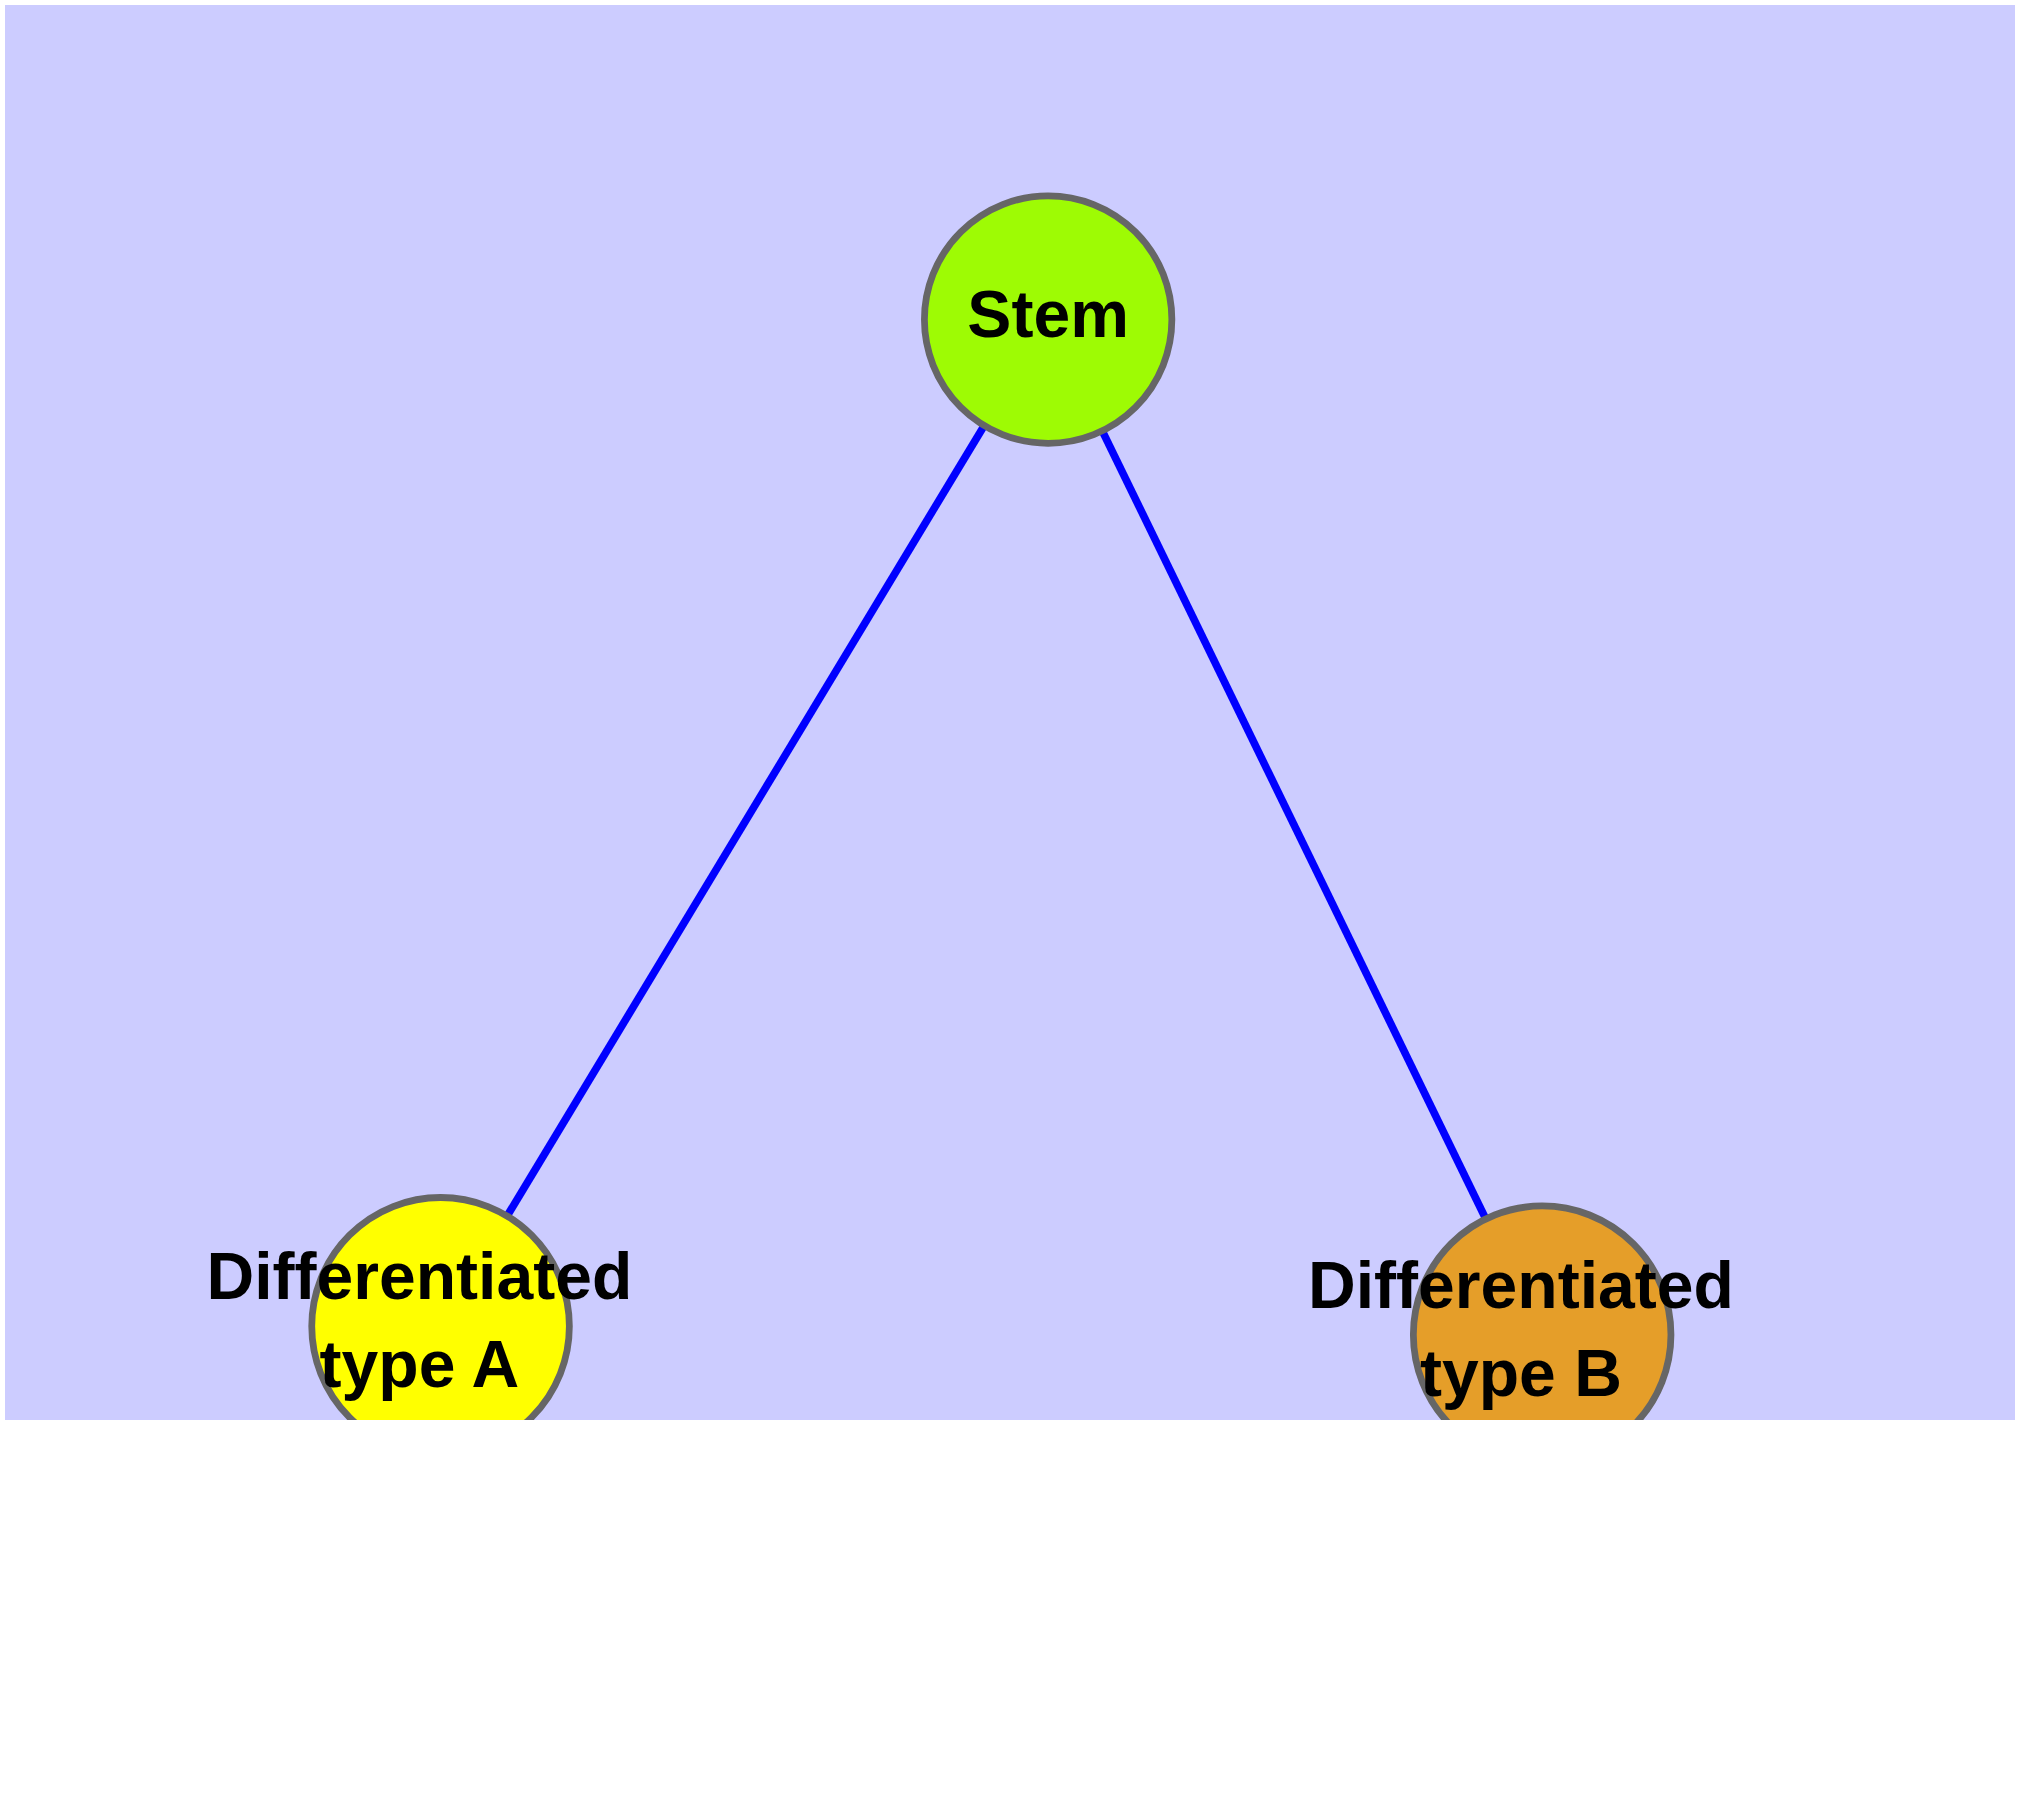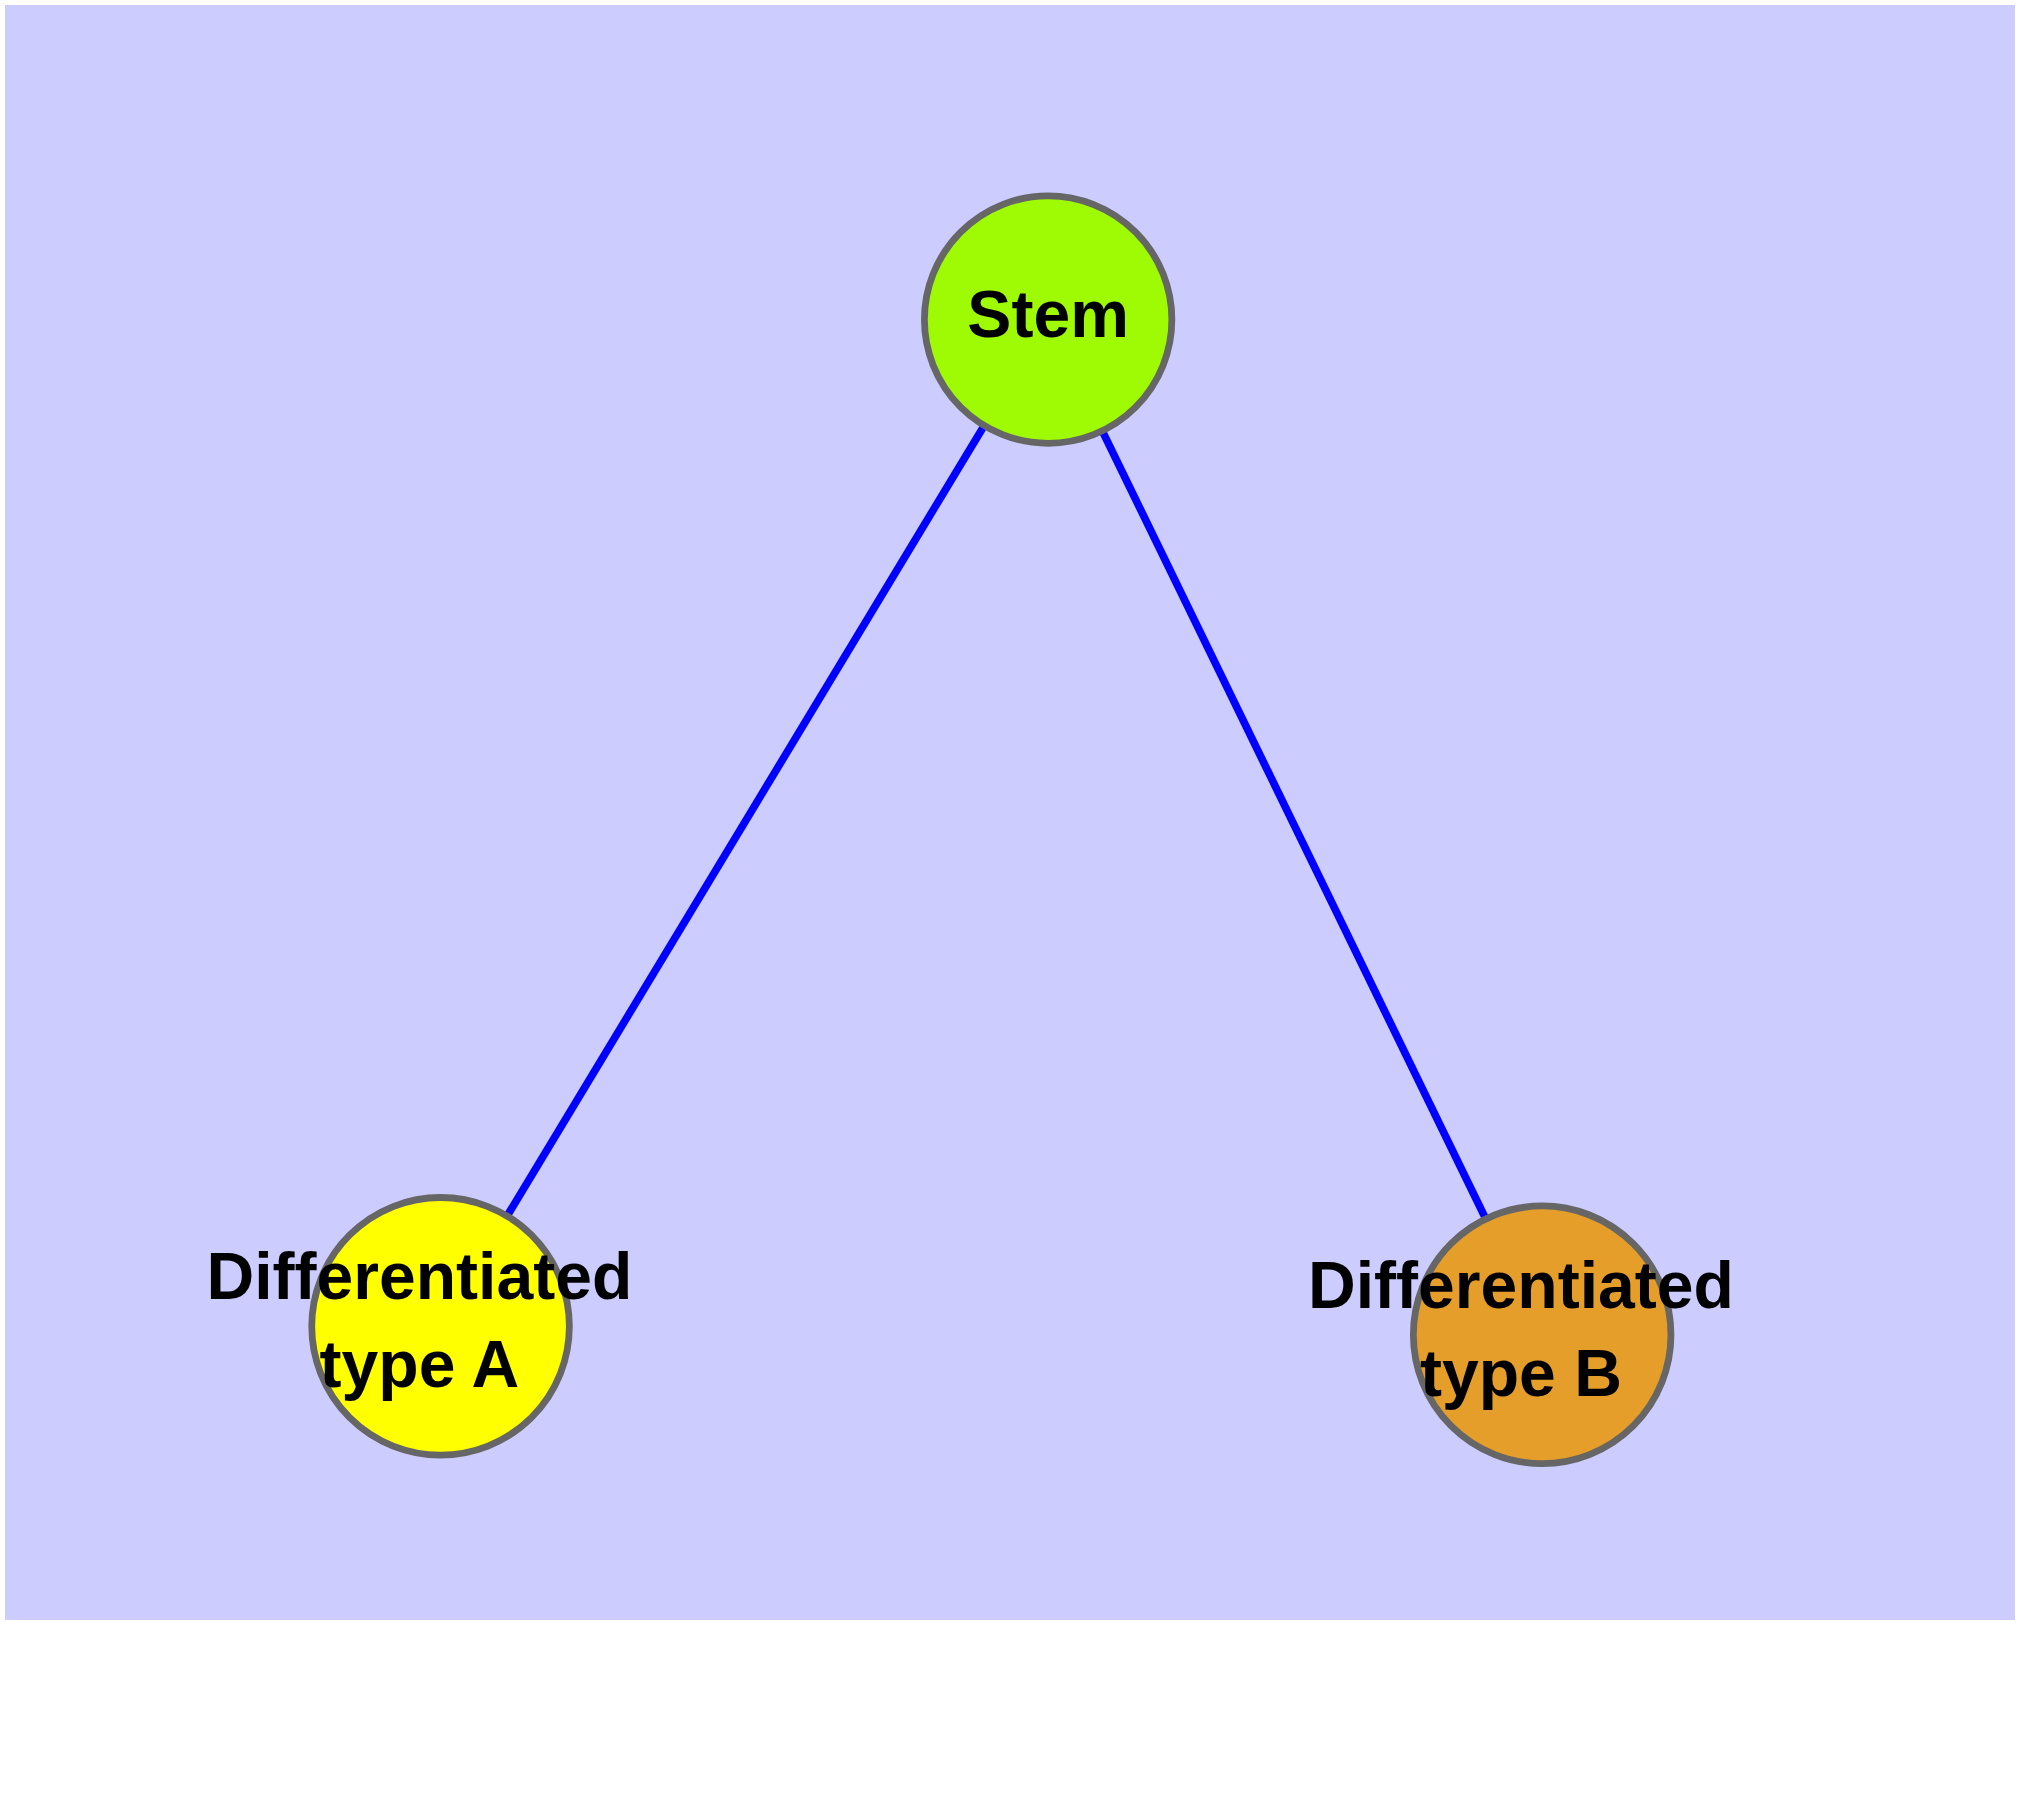--- a/index.html
+++ b/index.html
@@ -4,21 +4,21 @@
 <title>Cell Differentiation Graph</title>
 <style>
   html, body {
     margin: 0;
     padding: 0;
     background: #ffffff;
   }
   #canvas {
     position: relative;
     width: 2021px;
-    height: 1620px;
+    height: 1420px;
     background: #ffffff;
     overflow: hidden;
     font-family: "Liberation Sans", "DejaVu Sans", sans-serif;
   }
   #plot-area {
     position: absolute;
     left: 5.1px;
     top: 5.1px;
     width: 2010px;
     height: 1802px;

